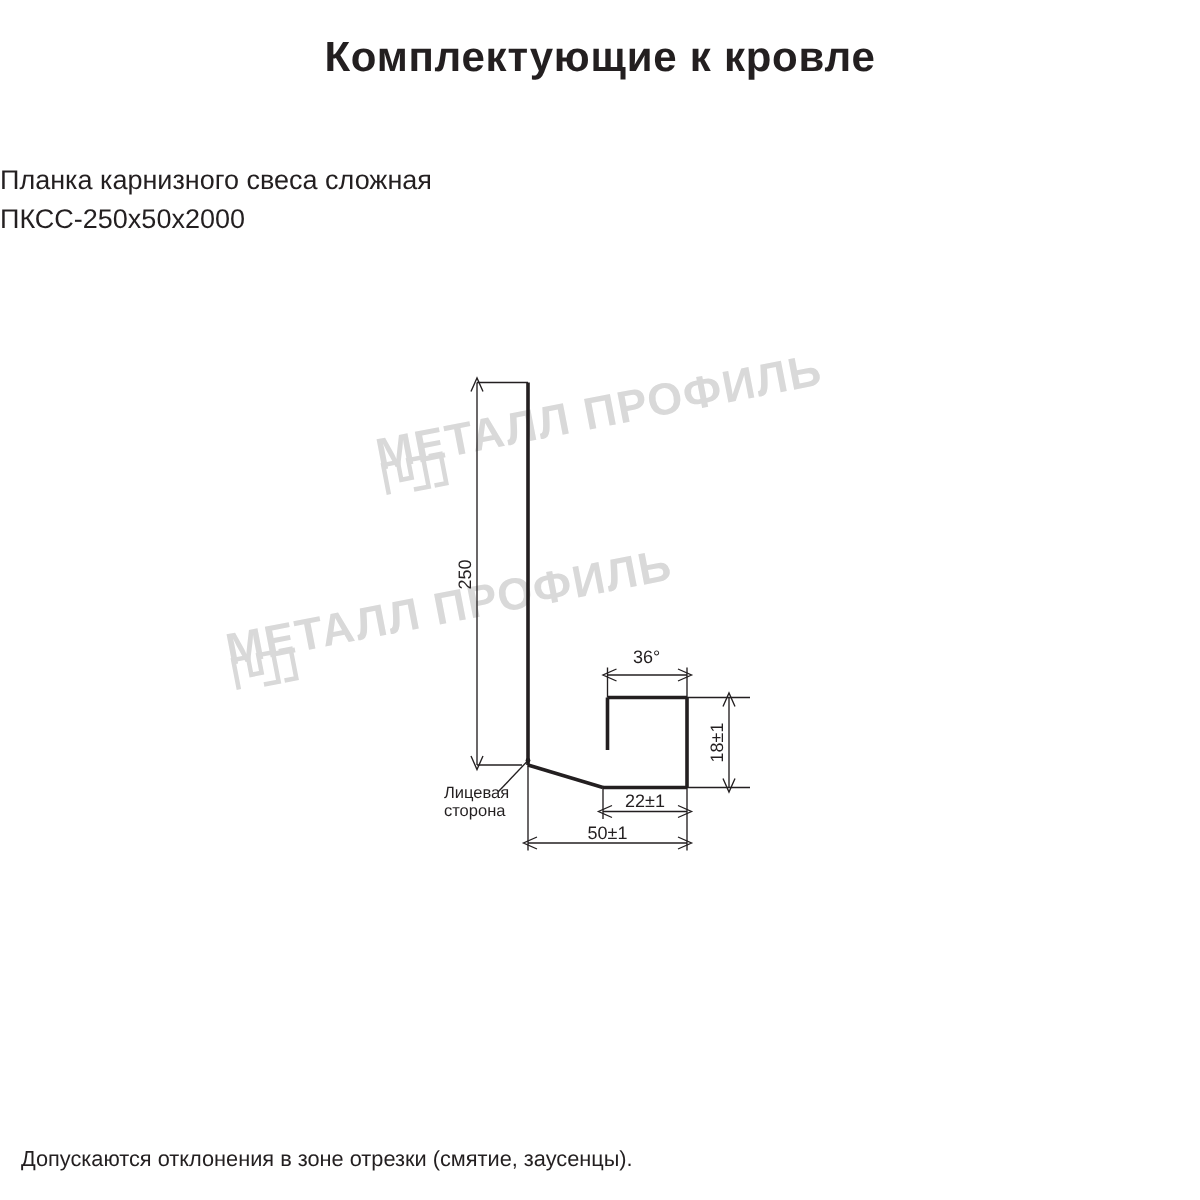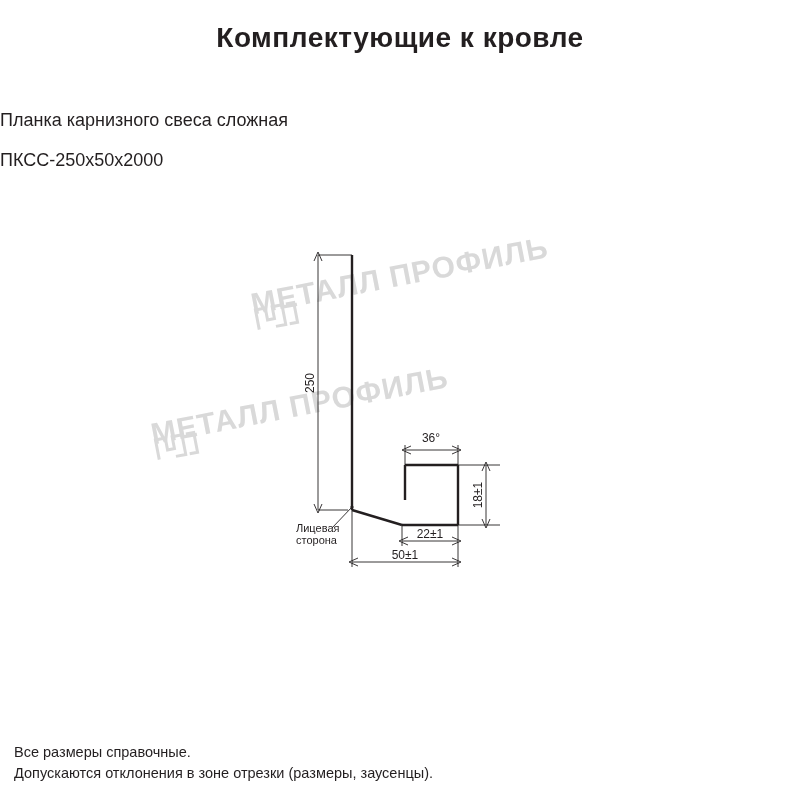--- a/index.html
+++ b/index.html
@@ -33,21 +33,21 @@
   .subtitle {
     position: absolute;
     top: 108px;
     left: 0;
     width: 800px;
     font-size: 18px;
     line-height: 24px;
   }
   .subtitle .line2 {
     display: block;
-    margin-top: 16px;
+    margin-top: 2px;
   }
   .drawing {
     position: absolute;
     top: 180px;
     left: 0;
     width: 800px;
     height: 420px;
   }
   .watermark {
     position: absolute;
@@ -174,17 +174,16 @@
 
     <g stroke="#231f20" fill="none" stroke-width="0.9">
       <path d="M352 327 L332 348"></path>
       <circle cx="352" cy="327" r="1.6" fill="#231f20" stroke="none"></circle>
     </g>
     <text x="296" y="352" font-size="11">Лицевая</text>
     <text x="296" y="364" font-size="11">сторона</text>
   </svg>
 
   <div class="footer">
-    <div>Все размеры справочные.</div>
-    <div>Допускаются отклонения в зоне отрезки (размеры, заусенцы).</div>
+    <div>Допускаются отклонения в зоне отрезки (смятие, заусенцы).</div>
   </div>
 
 </div>
 
 </body></html>

